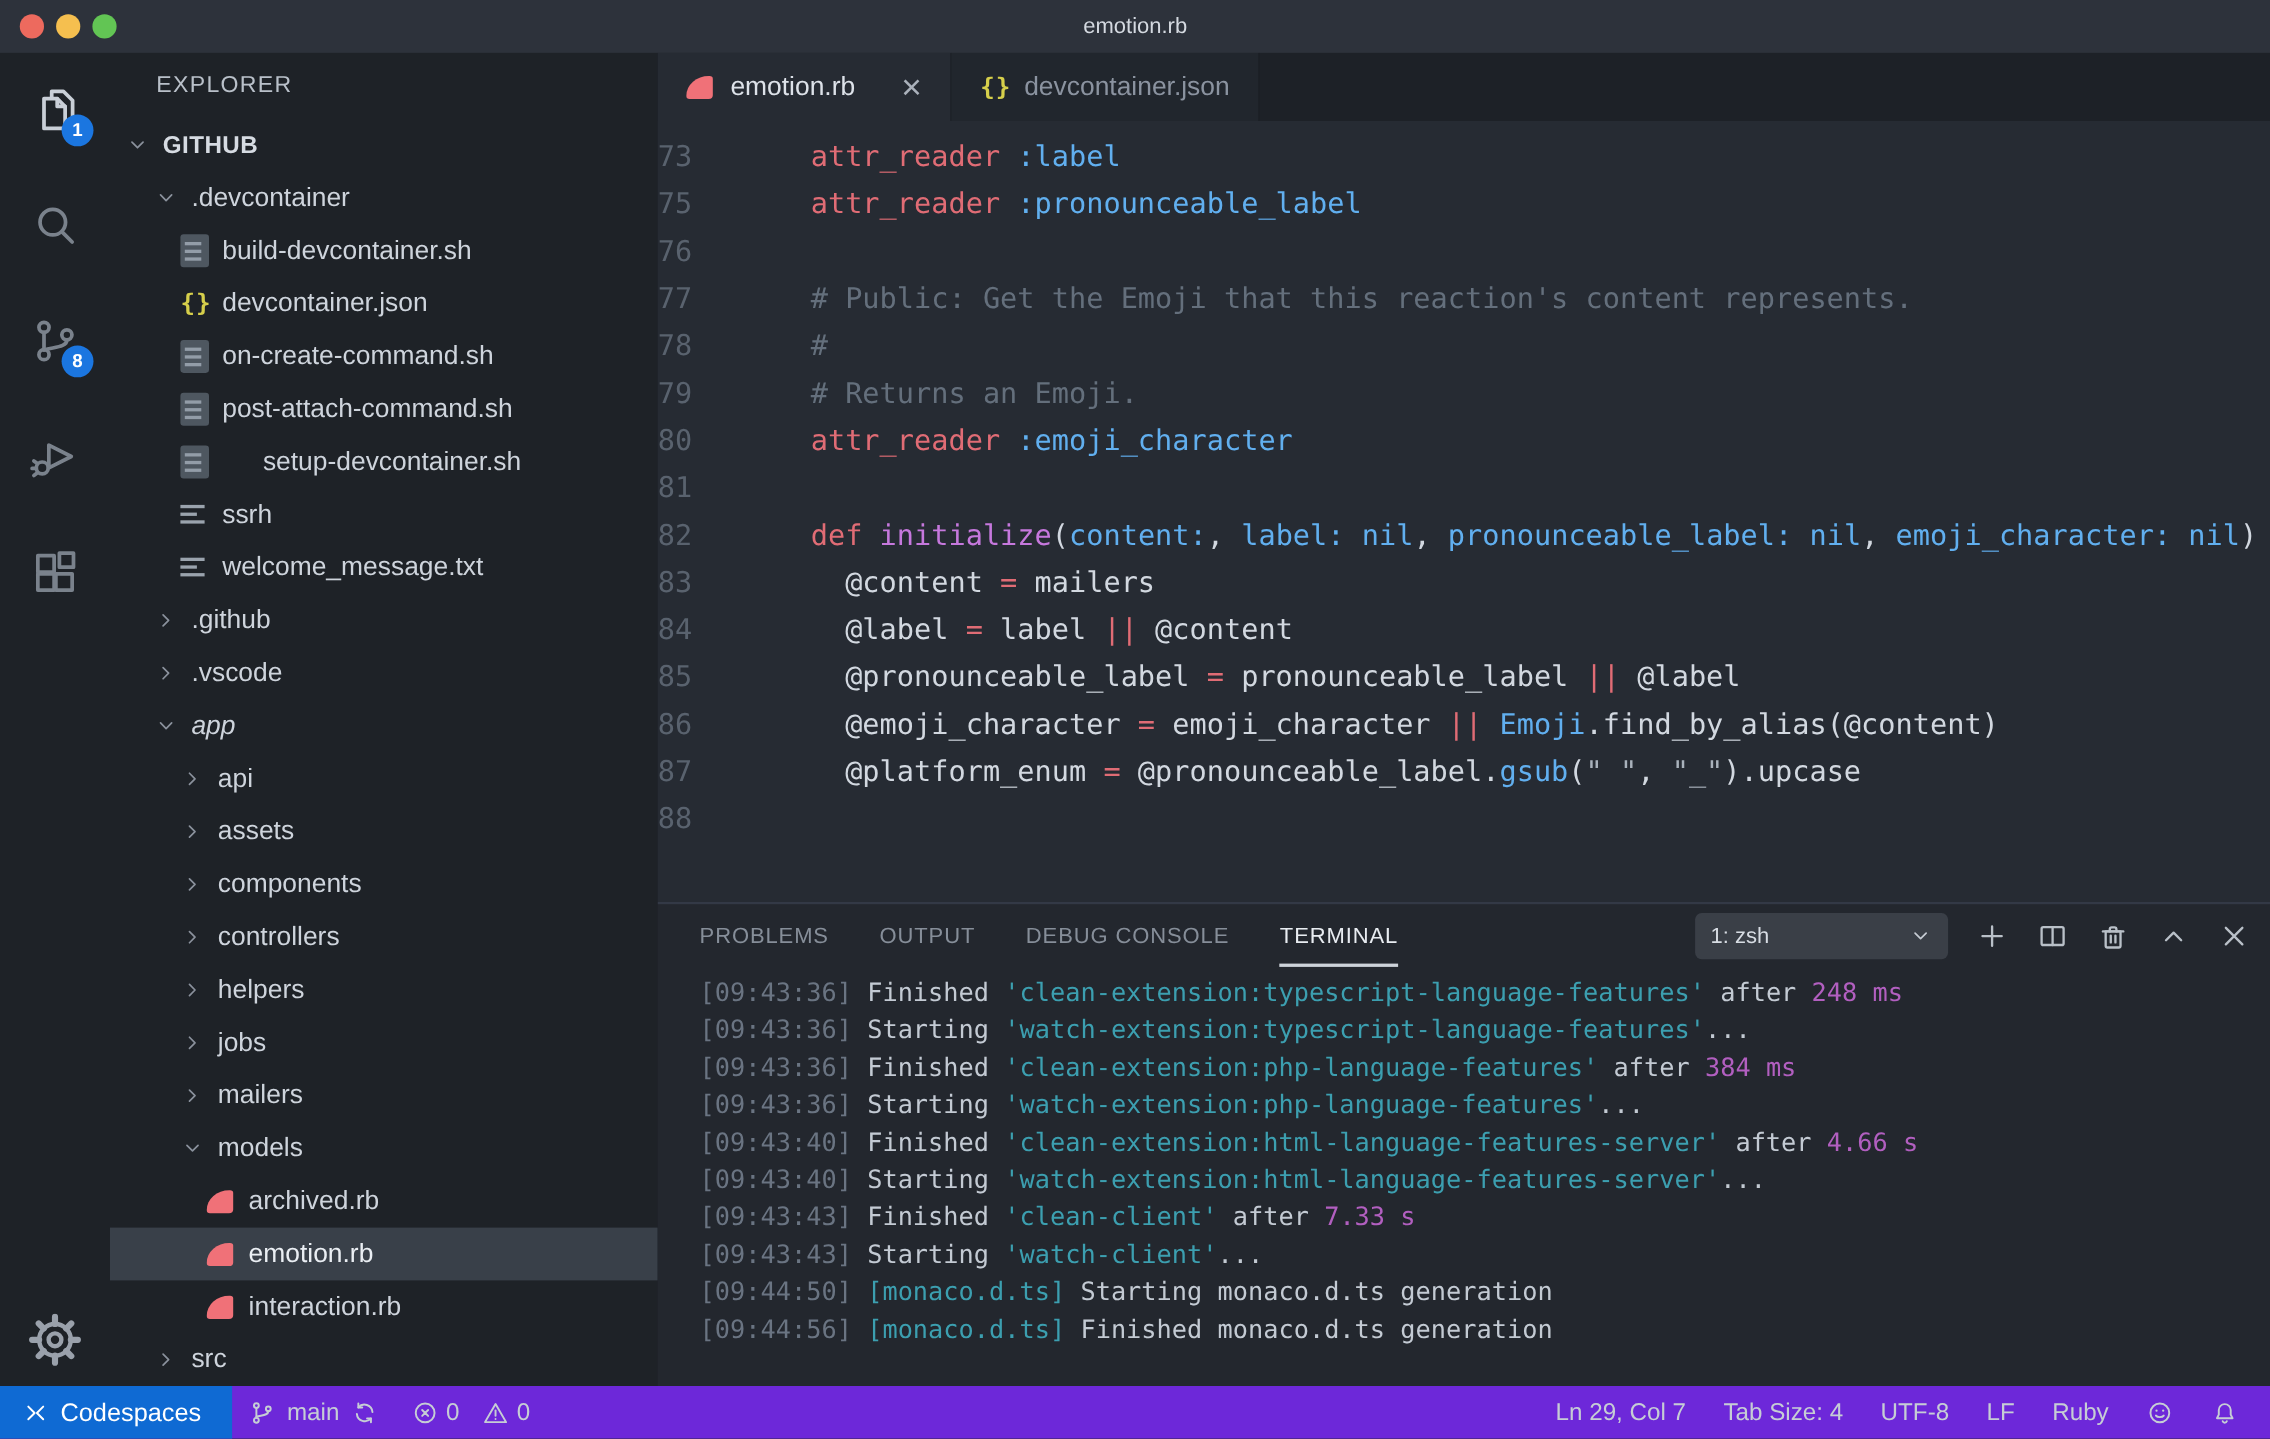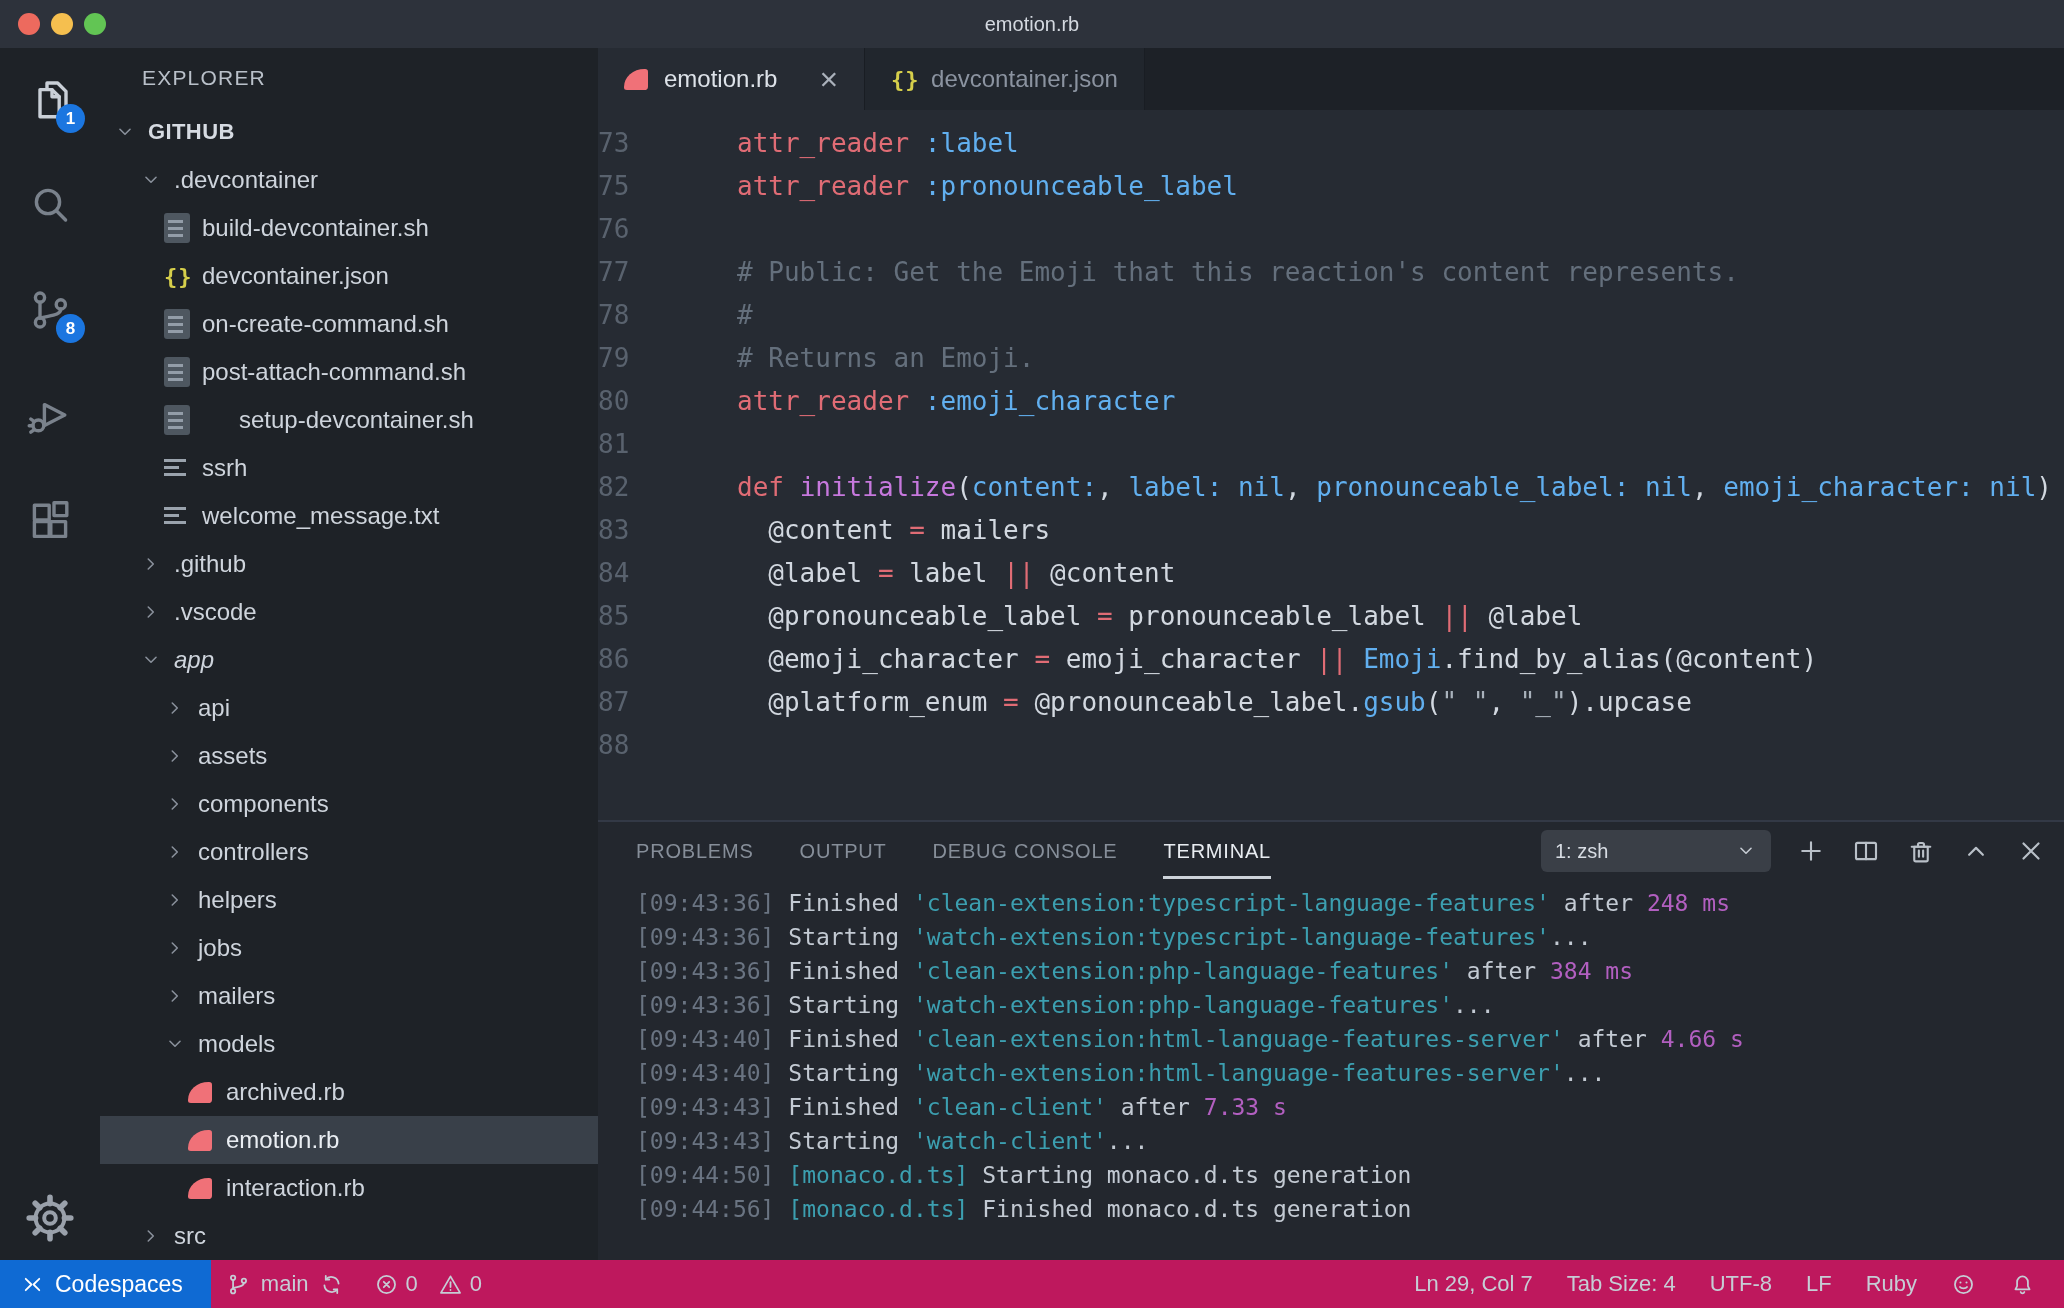--- a/index.html
+++ b/index.html
@@ -57,21 +57,21 @@
   .ptab.active::after{content:"";position:absolute;left:0;right:0;bottom:-8px;height:3px;background:#cdd3da;}
   .panel-right{margin-left:auto;display:flex;align-items:center;gap:25px;}
   .shell-select{width:230px;height:42px;background:#3a3f47;border-radius:6px;display:flex;align-items:center;justify-content:space-between;padding:0 14px;box-sizing:border-box;color:#d7dce3;font-size:20px;cursor:pointer;}
   .shell-select .ic{width:22px;height:22px;color:#c6ccd4;}
   .panel-action{width:30px;height:30px;color:#b9c0c8;cursor:pointer;}
   .panel-action .ic{width:30px;height:30px;}
   .terminal{flex:1;padding:6px 0 0 38px;font-family:"DejaVu Sans Mono",monospace;font-size:23px;line-height:34px;overflow:hidden;}
   .term-line{white-space:pre;}
   .tm-dim{color:#6a7482;} .tm-fg{color:#c3cad3;} .tm-teal{color:#3c9fb0;} .tm-mag{color:#b25fc0;}
   
-  .statusbar{height:48px;background:#be185d;display:flex;align-items:center;font-size:22px;color:#c6cdd5;}
+  .statusbar{height:48px;background:#6d28d9;display:flex;align-items:center;font-size:22px;color:#c6cdd5;}
   .sb-item{display:flex;align-items:center;gap:10px;height:48px;padding:0 15px;cursor:pointer;}
   .sb-item .ic{width:25px;height:25px;}
   .sb-item.accent{background:#0f6ad3;color:#fff;padding:0 28px 0 20px;font-weight:500;font-size:23px;}
   .sb-part{display:flex;align-items:center;gap:7px;margin-right:10px;}
   .sb-part:last-child{margin-right:0;}
   .sb-right{margin-left:auto;display:flex;align-items:center;padding-right:12px;}
   .sb-right .sb-item{padding:0 17px;}
 </style>
 </head>
 <body>

